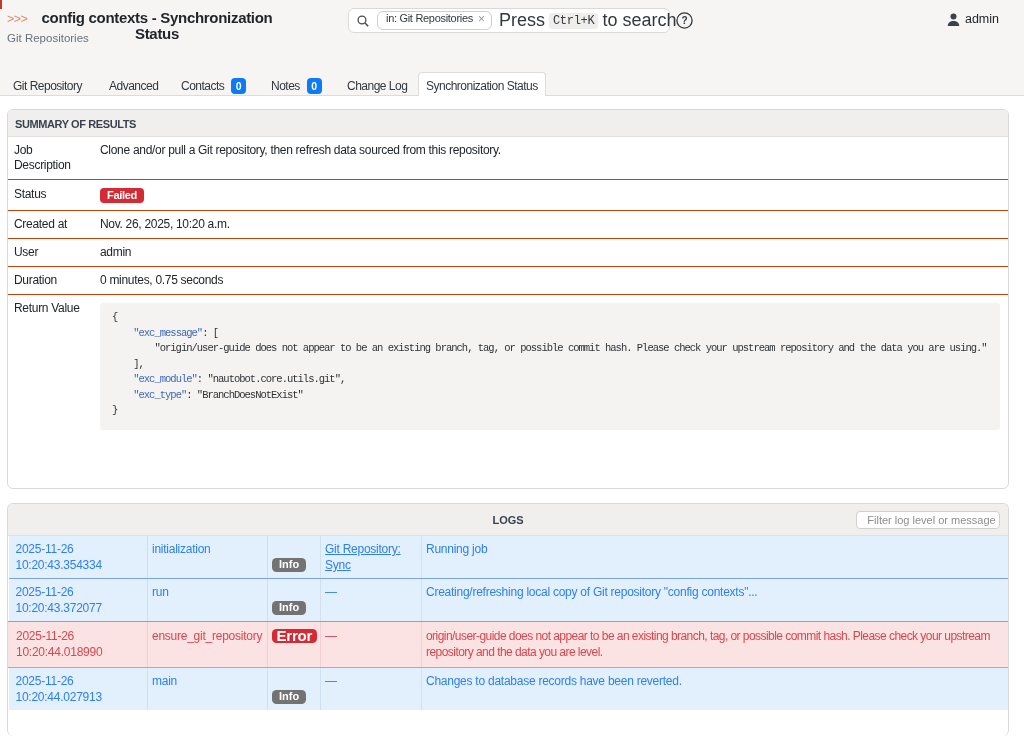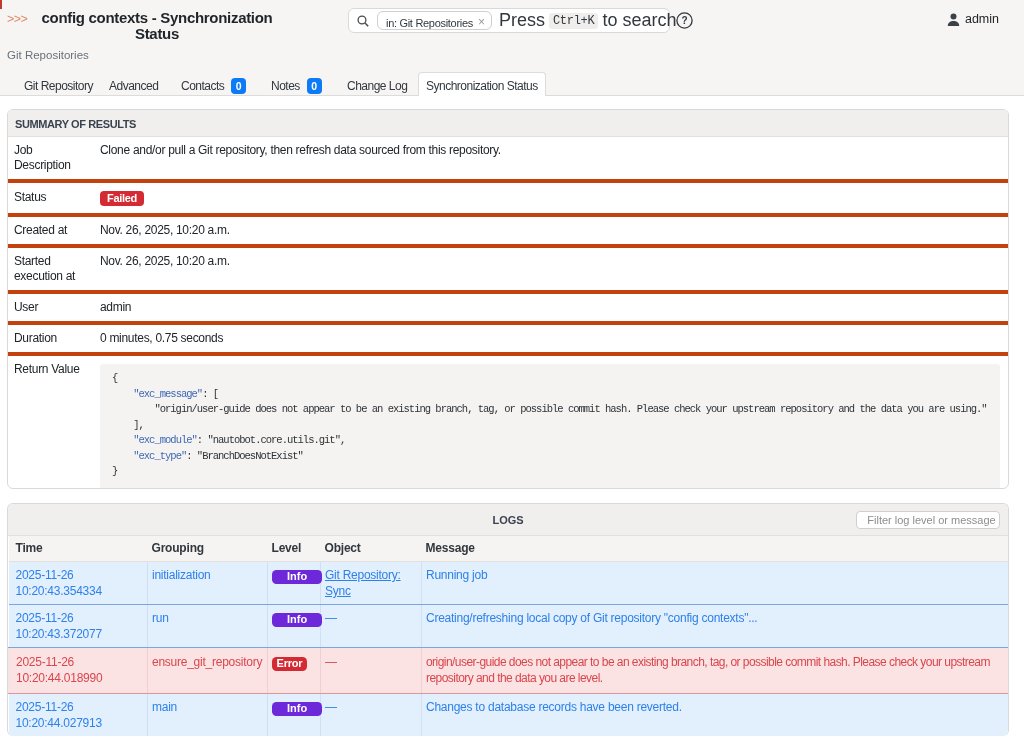--- a/index.html
+++ b/index.html
@@ -15,31 +15,31 @@
 .chevrons {
   position:absolute; left:7px; top:12px;
   color:#dd8a68; font-size:12.5px; font-weight:normal; letter-spacing:-0.5px;
 }
 h1.title {
   position:absolute; left:32px; top:10px; width:250px;
   font-size:15px; font-weight:bold; line-height:16px; color:#1f2429;
   letter-spacing:-0.3px;
   text-align:center;
 }
-.breadcrumb { position:absolute; left:7px; top:49px; font-size:11.5px; color:#68717a; }
+.breadcrumb { position:absolute; left:7px; top:32px; font-size:11.5px; color:#68717a; }
 
 
 .searchbox {
   position:absolute; left:348px; top:8px; width:322px; height:25px;
   background:#fff; border:1px solid #d9d9d9; border-radius:6px;
   display:flex; align-items:center; padding:0 8px; white-space:nowrap;
 }
 .searchbox svg.mag { flex:0 0 auto; margin-right:8px; }
 .searchpill {
-  display:inline-flex; align-items:flex-end; height:19px; flex:0 0 auto;
+  display:inline-flex; align-items:flex-start; height:19px; flex:0 0 auto;
   border:1px solid #cfcfcf; border-radius:6px; padding:0 6px 0 8px;
   font-size:11px; letter-spacing:-0.3px; color:#32383e; background:#fff; margin-right:7px;
 }
 .searchpill .x { color:#9a9a9a; margin-left:5px; font-size:12px; letter-spacing:0; }
 .presstext { color:#32383e; font-size:18px; flex:0 0 auto; }
 .kbd {
   font-family:"Liberation Mono", monospace; font-size:12px; flex:0 0 auto;
   background:#f0eeec; border-radius:3px; padding:1px 4px; margin:0 4px;
   color:#32383e; letter-spacing:-0.3px;
 }
@@ -73,21 +73,21 @@
   border:1px solid #d9d9d9; border-radius:6px; overflow:hidden;
 }
 .panel-heading {
   background:#f1efee; border-bottom:1px solid #e2dfdc;
   font-size:11px; font-weight:bold; color:#39424e; letter-spacing:-0.4px;
   padding:8px 8px 8px 7px; height:27px;
 }
 #summary { top:109px; height:380px; }
 
 table.attr { width:100%; border-collapse:collapse; }
-table.attr td { vertical-align:top; padding:6px 8px; border-top:4px solid #c2410c; font-size:12px; line-height:15px; letter-spacing:-0.3px; }
+table.attr td { vertical-align:top; padding:6px 8px; border-top:1px solid #c2410c; font-size:12px; line-height:15px; letter-spacing:-0.3px; }
 table.attr tr:first-child td { border-top:none; }
 table.attr tr.strow td { padding-top:6.5px; padding-bottom:8.5px; }
 table.attr td.lbl { width:84px; padding-left:6px; padding-right:6px; letter-spacing:-0.3px; }
 
 .badge-failed {
   display:inline-block; background:#d42a33; color:#fff; font-weight:bold;
   font-size:11px; border-radius:4px; padding:0 7px; line-height:15px;
   position:relative; top:1px;
 }
 
@@ -125,27 +125,27 @@
 table.logs td:first-child, table.logs th:first-child { border-left:none; padding-left:7px; }
 table.logs tr.inf { background:#e2f0fd; }
 table.logs tr.err { background:#fbe3e4; }
 tr.bb td { border-bottom:1.5px solid #7aa5e2; }
 tr.rb td { border-bottom:1.5px solid #e0959d; }
 .blue { color:#2e80ea; }
 a.blue { text-decoration:none; }
 a.ublue { color:#2e80ea; text-decoration:underline; }
 .red { color:#d9464d; }
 .badge-info {
-  display:inline-block; background:#6d28d9; color:#fff; font-weight:bold;
-  font-size:11px; letter-spacing:0; border-radius:4.5px; padding:0 15px;
-  line-height:13.5px; position:relative; top:1px;
+  display:inline-block; background:#737373; color:#fff; font-weight:bold;
+  font-size:11px; letter-spacing:0; border-radius:4.5px; padding:0 7px;
+  line-height:13.5px; position:relative; top:15px;
 }
 .badge-error {
   display:inline-block; background:#d42a33; color:#fff; font-weight:bold;
-  font-size:11px; letter-spacing:-0.2px; border-radius:4.5px; padding:0 4.5px;
+  font-size:15px; letter-spacing:-0.2px; border-radius:4.5px; padding:0 4.5px;
   line-height:13.5px; position:relative; top:1px;
 }
 </style>
 </head>
 <body>
 <div style="position:absolute;left:0;top:0;width:1024px;height:96px;background:#f6f5f4;"></div>
 <div class="redsliver"></div>
 <div class="chevrons">&gt;&gt;&gt;</div>
 <h1 class="title">config contexts - Synchronization Status</h1>
 <div class="breadcrumb">Git Repositories</div>
@@ -167,21 +167,21 @@
 
 <div class="user">
   <svg width="13" height="13" viewBox="0 0 13 13">
     <circle cx="6.5" cy="3.4" r="3" fill="#3a4149"></circle>
     <path d="M0.8 13 C0.8 9.6 3.2 8 6.5 8 C9.8 8 12.2 9.6 12.2 13 Z" fill="#3a4149"></path>
   </svg>
   <span class="name">admin</span>
 </div>
 
 <div class="tabs">
-  <span class="tab" style="left:24px">Git Repository</span>
+  <span class="tab" style="left:13px">Git Repository</span>
   <span class="tab" style="left:109px">Advanced</span>
   <span class="tab" style="left:181px">Contacts <span class="badge-ct">0</span></span>
   <span class="tab" style="left:271px">Notes <span class="badge-ct">0</span></span>
   <span class="tab" style="left:347px">Change Log</span>
   <span class="tab active" style="left:418px">Synchronization Status</span>
 </div>
 
 <div class="panel" id="summary">
   <div class="panel-heading">SUMMARY OF RESULTS</div>
   <table class="attr">
@@ -189,24 +189,20 @@
         <tr>
           <td class="lbl">Job Description</td>
           <td>Clone and/or pull a Git repository, then refresh data sourced from this repository.</td>
         </tr>
     <tr class="strow">
           <td class="lbl">Status</td>
           <td><span class="badge-failed">Failed</span></td>
         </tr>
     <tr>
           <td class="lbl">Created at</td>
-          <td>Nov. 26, 2025, 10:20 a.m.</td>
-        </tr>
-    <tr>
-          <td class="lbl">Started execution at</td>
           <td>Nov. 26, 2025, 10:20 a.m.</td>
         </tr>
     <tr>
           <td class="lbl">User</td>
           <td>admin</td>
         </tr>
     <tr>
           <td class="lbl">Duration</td>
           <td>0 minutes, 0.75 seconds</td>
         </tr>
@@ -230,27 +226,20 @@
   <div class="panel-heading"><span class="lg">LOGS</span><span class="filterinput">Filter log level or message</span></div>
   <table class="logs">
     <colgroup>
         <col style="width:139px">
         <col style="width:120px">
         <col style="width:53px">
         <col style="width:101px">
         <col>
       </colgroup>
     <tbody>
-        <tr>
-          <th>Time</th>
-          <th>Grouping</th>
-          <th>Level</th>
-          <th>Object</th>
-          <th>Message</th>
-        </tr>
     <tr class="inf bb">
       <td><a class="blue">2025-11-26<br>10:20:43.354334</a></td>
       <td class="blue">initialization</td>
       <td><span class="badge-info">Info</span></td>
       <td><a class="ublue">Git Repository:<br>Sync</a></td>
       <td class="blue">Running job</td>
     </tr>
     <tr class="inf bb">
       <td><a class="blue">2025-11-26<br>10:20:43.372077</a></td>
       <td class="blue">run</td>

